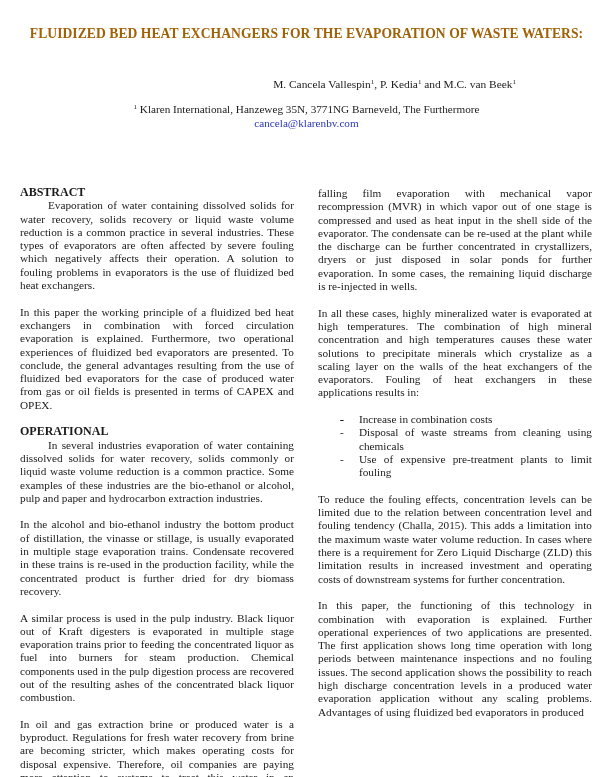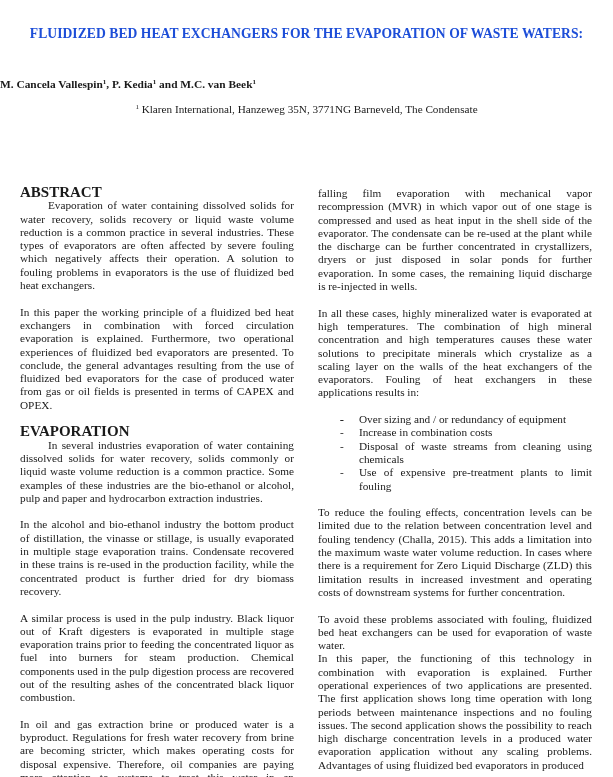--- a/index.html
+++ b/index.html
@@ -6,88 +6,88 @@
   body {
     width: 613px; height: 777px; overflow: hidden;
     background: #ffffff;
     font-family: "Liberation Serif", "DejaVu Serif", serif;
     color: #1a1a1a;
     position: relative;
   }
   .title {
     position: absolute; left: 0; top: 25px; width: 613px;
     text-align: center; font-weight: bold; font-size: 13.6px; line-height: 17px;
-    letter-spacing: 0.05px; color: #1d4ed8;
+    letter-spacing: 0.05px; color: #a16207;
   }
   .authors {
     position: absolute; left: 0; top: 77px; width: 516px;
-    text-align: left; font-weight: bold; font-size: 11.4px; line-height: 14px;
+    text-align: right; font-weight: normal; font-size: 11.4px; line-height: 14px;
   }
   .affil {
     position: absolute; left: 0; top: 103px; width: 613px;
     text-align: center; font-size: 11.2px; line-height: 13.5px;
   }
   .email { color: #2a38b8; }
   sup { font-size: 7px; vertical-align: 4px; line-height: 0; }
   .col {
     position: absolute; top: 186px;
     font-size: 11.25px; line-height: 13.3px;
     text-align: justify;
   }
   .col.left { left: 20px; width: 274px; }
   .col.right { left: 318px; width: 274px; top: 187px; }
-  .heading { font-weight: bold; font-size: 15px; line-height: 13.3px; margin: 0; }
+  .heading { font-weight: bold; font-size: 12px; line-height: 13.3px; margin: 0; }
   p { margin: 0; }
   p.indent { text-indent: 28px; }
   .gap { height: 13.3px; }
   ul.bullets { list-style: none; margin: 0; padding: 0; }
   ul.bullets li { position: relative; padding-left: 41px; }
   ul.bullets li .dash { position: absolute; left: 22px; top: 0; }
 </style>
 </head>
 <body>
 
 <div class="title">
   <div>FLUIDIZED BED HEAT EXCHANGERS FOR THE EVAPORATION OF WASTE WATERS:</div>
 </div>
 
 <div class="authors">
   <span>M. Cancela Vallespin</span><sup>1</sup><span>, </span><span>P. Kedia</span><sup>1</sup><span> and </span><span>M.C. van Beek</span><sup>1</sup>
 </div>
 
 <div class="affil">
-  <div><sup>1</sup><span> Klaren International, Hanzeweg 35N, 3771NG Barneveld, The Condensate</span></div>
+  <div><sup>1</sup><span> Klaren International, Hanzeweg 35N, 3771NG Barneveld, The Furthermore</span></div>
+  <div><span class="email">cancela@klarenbv.com</span></div>
 </div>
 
 <div class="col left">
   <h2 class="heading">ABSTRACT</h2>
   <p class="indent">Evaporation of water containing dissolved solids for water recovery, solids recovery or liquid waste volume reduction is a common practice in several industries. These types of evaporators are often affected by severe fouling which negatively affects their operation. A solution to fouling problems in evaporators is the use of fluidized bed heat exchangers.</p>
   <div class="gap"></div>
   <p>In this paper the working principle of a fluidized bed heat exchangers in combination with forced circulation evaporation is explained. Furthermore, two operational experiences of fluidized bed evaporators are presented. To conclude, the general advantages resulting from the use of fluidized bed evaporators for the case of produced water from gas or oil fields is presented in terms of CAPEX and OPEX.</p>
   <div class="gap"></div>
-  <h2 class="heading">EVAPORATION</h2>
+  <h2 class="heading">OPERATIONAL</h2>
   <p class="indent">In several industries evaporation of water containing dissolved solids for water recovery, solids commonly or liquid waste volume reduction is a common practice. Some examples of these industries are the bio-ethanol or alcohol, pulp and paper and hydrocarbon extraction industries.</p>
   <div class="gap"></div>
   <p>In the alcohol and bio-ethanol industry the bottom product of distillation, the vinasse or stillage, is usually evaporated in multiple stage evaporation trains. Condensate recovered in these trains is re-used in the production facility, while the concentrated product is further dried for dry biomass recovery.</p>
   <div class="gap"></div>
   <p>A similar process is used in the pulp industry. Black liquor out of Kraft digesters is evaporated in multiple stage evaporation trains prior to feeding the concentrated liquor as fuel into burners for steam production. Chemical components used in the pulp digestion process are recovered out of the resulting ashes of the concentrated black liquor combustion.</p>
   <div class="gap"></div>
   <p>In oil and gas extraction brine or produced water is a byproduct. Regulations for fresh water recovery from brine are becoming stricter, which makes operating costs for disposal expensive. Therefore, oil companies are paying more attention to systems to treat this water in an economically efficient way (Boschee, 2014). A commonly used configuration is the combination of forced circulation or</p>
 </div>
 
 <div class="col right">
   <p>falling film evaporation with mechanical vapor recompression (MVR) in which vapor out of one stage is compressed and used as heat input in the shell side of the evaporator. The condensate can be re-used at the plant while the discharge can be further concentrated in crystallizers, dryers or just disposed in solar ponds for further evaporation. In some cases, the remaining liquid discharge is re-injected in wells.</p>
   <div class="gap"></div>
   <p>In all these cases, highly mineralized water is evaporated at high temperatures. The combination of high mineral concentration and high temperatures causes these water solutions to precipitate minerals which crystalize as a scaling layer on the walls of the heat exchangers of the evaporators. Fouling of heat exchangers in these applications results in:</p>
   <div class="gap"></div>
   <ul class="bullets">
     <li><span class="dash">-</span></li>
-    <li><span class="dash">-</span><span>Over sizing and / or redundancy of equipment</span></li>
+    <li><span class="dash">-</span></li>
     <li><span class="dash">-</span><span>Increase in combination costs</span></li>
     <li><span class="dash">-</span><span>Disposal of waste streams from cleaning using chemicals</span></li>
     <li><span class="dash">-</span><span>Use of expensive pre-treatment plants to limit fouling</span></li>
   </ul>
   <div class="gap"></div>
   <p>To reduce the fouling effects, concentration levels can be limited due to the relation between concentration level and fouling tendency (Challa, 2015). This adds a limitation into the maximum waste water volume reduction. In cases where there is a requirement for Zero Liquid Discharge (ZLD) this limitation results in increased investment and operating costs of downstream systems for further concentration.</p>
   <div class="gap"></div>
-  <p>To avoid these problems associated with fouling, fluidized bed heat exchangers can be used for evaporation of waste water.</p>
   <p>In this paper, the functioning of this technology in combination with evaporation is explained. Further operational experiences of two applications are presented. The first application shows long time operation with long periods between maintenance inspections and no fouling issues. The second application shows the possibility to reach high discharge concentration levels in a produced water evaporation application without any scaling problems. Advantages of using fluidized bed evaporators in produced</p>
 </div>
 
 </body></html>

